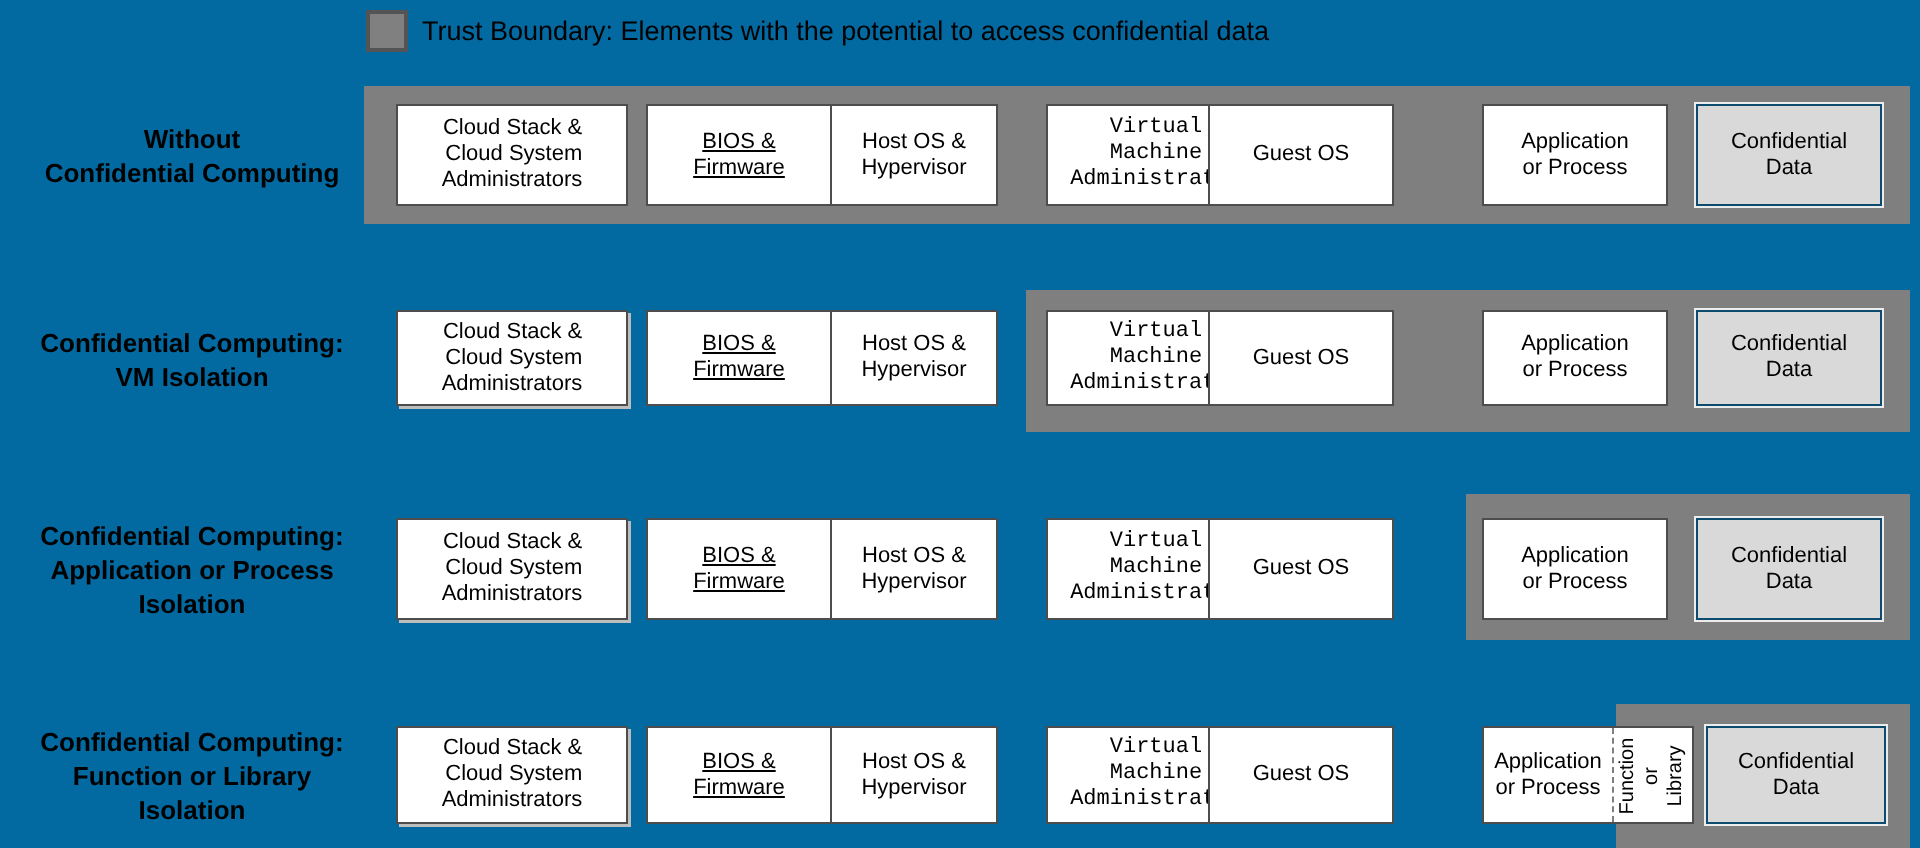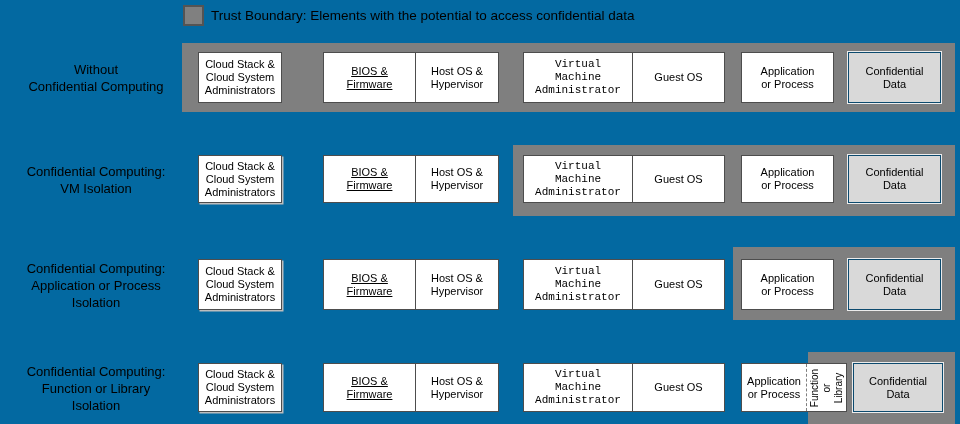--- a/index.html
+++ b/index.html
@@ -11,32 +11,32 @@
   .legend-swatch{position:absolute;left:183px;top:5px;width:21px;height:21px;
     background:#808080;border:2px solid #545454;box-sizing:border-box;}
   .legend-text{position:absolute;left:211px;top:8px;font-size:13.5px;line-height:16px;}
   
   .band{position:absolute;background:#7f7f7f;}
   .band1{left:182px;top:43px;width:773px;height:69px;}
   .band2{left:513px;top:145px;width:442px;height:71px;}
   .band3{left:733px;top:247px;width:222px;height:73px;}
   .band4{left:808px;top:352px;width:147px;height:72px;}
   
-  .lbl{position:absolute;left:0;width:192px;text-align:center;font-weight:normal;
+  .lbl{position:absolute;left:0;width:192px;text-align:center;font-weight:bold;
     font-size:13px;line-height:17px;transform:translateY(-50%);white-space:pre-line;}
   .lbl1{top:78px;} .lbl2{top:180px;} .lbl3{top:285px;} .lbl4{top:388px;}
   
   .box{position:absolute;box-sizing:border-box;background:#ffffff;border:1px solid #4d4d4d;
     display:flex;align-items:center;justify-content:center;text-align:center;
     font-size:11px;line-height:13px;white-space:pre-line;}
   .shadow{box-shadow:1.5px 1.5px 0 #bdbdbd;}
   .conf{background:#d9d9d9;border:1px solid #0c4a6e;box-shadow:0 0 0 1px #ececec;}
   
-  .c1{left:198px;width:84px;} .c2{left:323px;width:93px;text-decoration:underline;} .c3{left:415px;width:84px;}
-  .c4{left:523px;width:110px;font-family:Liberation Mono, monospace;} .c5{left:632px;width:93px;} .c6{left:741px;width:93px;}
+  .c1{left:198px;width:116px;text-align:right;} .c2{left:323px;width:93px;text-decoration:underline;} .c3{left:415px;width:84px;}
+  .c4{left:523px;width:110px;font-family:Liberation Mono, monospace;} .c5{left:604px;width:93px;} .c6{left:741px;width:93px;}
   .c7{left:848px;width:93px;}
   
   .r1{top:52px;height:51px;} .r2{top:155px;height:48px;}
   .r3{top:259px;height:51px;} .r4{top:363px;height:49px;}
   
   .combined{left:741px;width:106px;padding:0;display:flex;align-items:stretch;}
   .app-part{flex:1;display:flex;align-items:center;justify-content:center;white-space:pre-line;}
   .func-part{width:39px;border-left:1px dashed #7f7f7f;display:flex;align-items:center;
     justify-content:center;overflow:visible;}
   .vtext{transform:rotate(-90deg);font-size:10px;line-height:12px;text-align:center;

